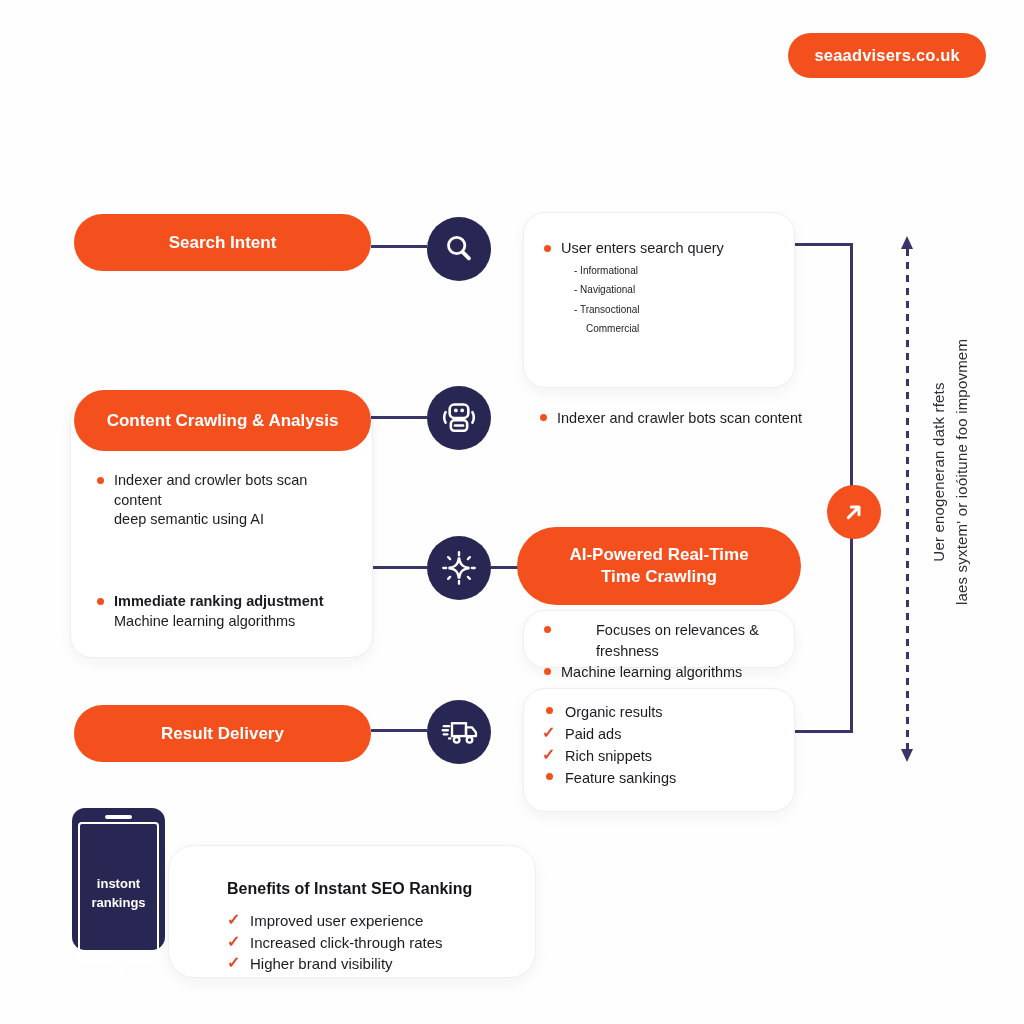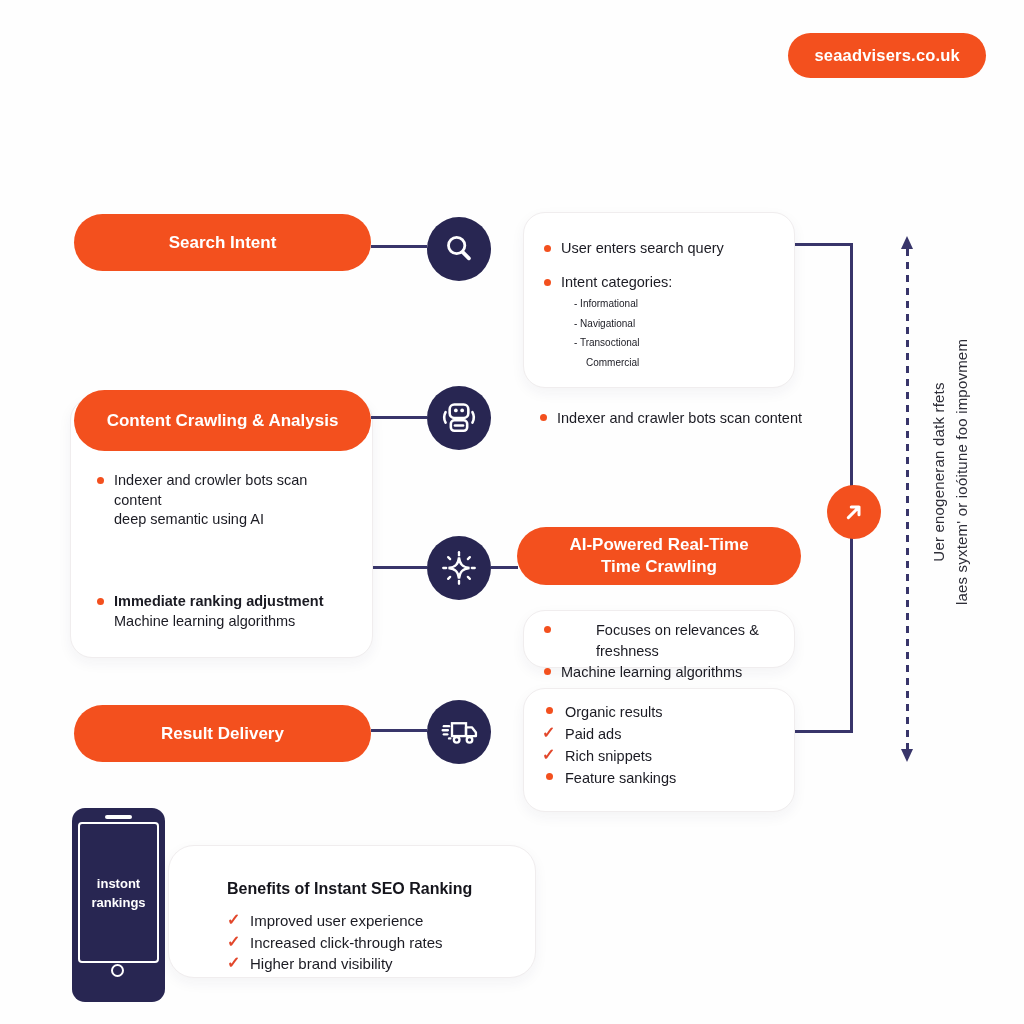--- a/index.html
+++ b/index.html
@@ -60,21 +60,21 @@
     width:54px;height:54px;border-radius:50%;background:var(--orange);
     display:flex;align-items:center;justify-content:center;
   }
   .loop svg{width:30px;height:30px;}
   
   .vnote{
     left:800px;top:449px;width:300px;height:46px;transform:rotate(-90deg);
     text-align:center;font-size:15px;line-height:23px;color:#2E2E38;letter-spacing:.2px;
   }
   
-  .phone{left:72px;top:808px;width:93px;height:194px;background:var(--navy);border-radius:13px;}
+  .phone{left:72px;top:808px;width:93px;height:142px;background:var(--navy);border-radius:13px;}
   .speaker{position:absolute;left:33px;top:7px;width:27px;height:4px;border-radius:2px;background:#fff;}
   .screen{
     position:absolute;left:6px;top:14px;width:81px;height:141px;border:2.5px solid #fff;
     border-radius:4px;box-sizing:border-box;display:flex;flex-direction:column;
     align-items:center;justify-content:center;color:#fff;font-weight:700;font-size:13px;line-height:19px;
   }
   .homebtn{position:absolute;left:39px;top:156px;width:13px;height:13px;border:2.5px solid #fff;border-radius:50%;box-sizing:border-box;}
   
   .bene-title{font-size:16px;font-weight:700;color:#15151C;margin:0 0 12px 0;}
   .bene-row{display:flex;gap:10px;font-size:15px;line-height:21.5px;color:var(--text);}
@@ -92,24 +92,20 @@
   <div class="abs icircle" style="left:427px;top:217px;">
     <svg viewBox="0 0 36 36">
       <circle cx="16" cy="15" r="7" fill="none" stroke="#fff" stroke-width="2.4"></circle>
       <line x1="21.2" y1="20.7" x2="26.5" y2="26" stroke="#fff" stroke-width="3.2" stroke-linecap="round"></line>
     </svg>
   </div>
   <div class="abs card" style="left:523px;top:212px;width:272px;height:176px;padding:26px 14px 0 20px;">
     <div class="brow">
       <span class="dot"></span>
       <span>User enters search query</span>
-    </div>
-    <div class="brow" style="margin-top:14px;">
-      <span class="dot"></span>
-      <span>Intent categories:</span>
     </div>
     <div class="sub" style="font-size:10px;line-height:19.5px;margin-top:2px;">
       <div>- Informational</div>
       <div>- Navigational</div>
       <div>- Transoctional</div>
       <div class="indent">Commercial</div>
     </div>
   </div>
 
   <div class="abs card" style="left:70px;top:398px;width:303px;height:260px;">
@@ -156,21 +152,21 @@
         <line x1="4.5" y1="18" x2="7" y2="18"></line>
           <line x1="29" y1="18" x2="31.5" y2="18"></line>
         <line x1="8.7" y1="8.7" x2="10.4" y2="10.4"></line>
           <line x1="27.3" y1="8.7" x2="25.6" y2="10.4"></line>
         <line x1="8.7" y1="27.3" x2="10.4" y2="25.6"></line>
           <line x1="27.3" y1="27.3" x2="25.6" y2="25.6"></line>
       </g>
     </svg>
   </div>
   <div class="abs hline" style="left:491px;top:566px;width:27px;"></div>
-  <div class="abs pill" style="left:517px;top:527px;width:284px;height:58px;align-items:center;">
+  <div class="abs pill" style="left:517px;top:527px;width:284px;height:78px;align-items:center;">
     <div>
       <div>AI-Powered Real-Time</div>
       <div>Time Crawling</div>
     </div>
   </div>
   <div class="abs card" style="left:523px;top:610px;width:272px;height:58px;padding:9px 12px 0 20px;">
     <div class="brow" style="line-height:21px;gap:45px;">
       <span class="dot"></span>
       <span>Focuses on relevances &amp; freshness</span>
     </div>

